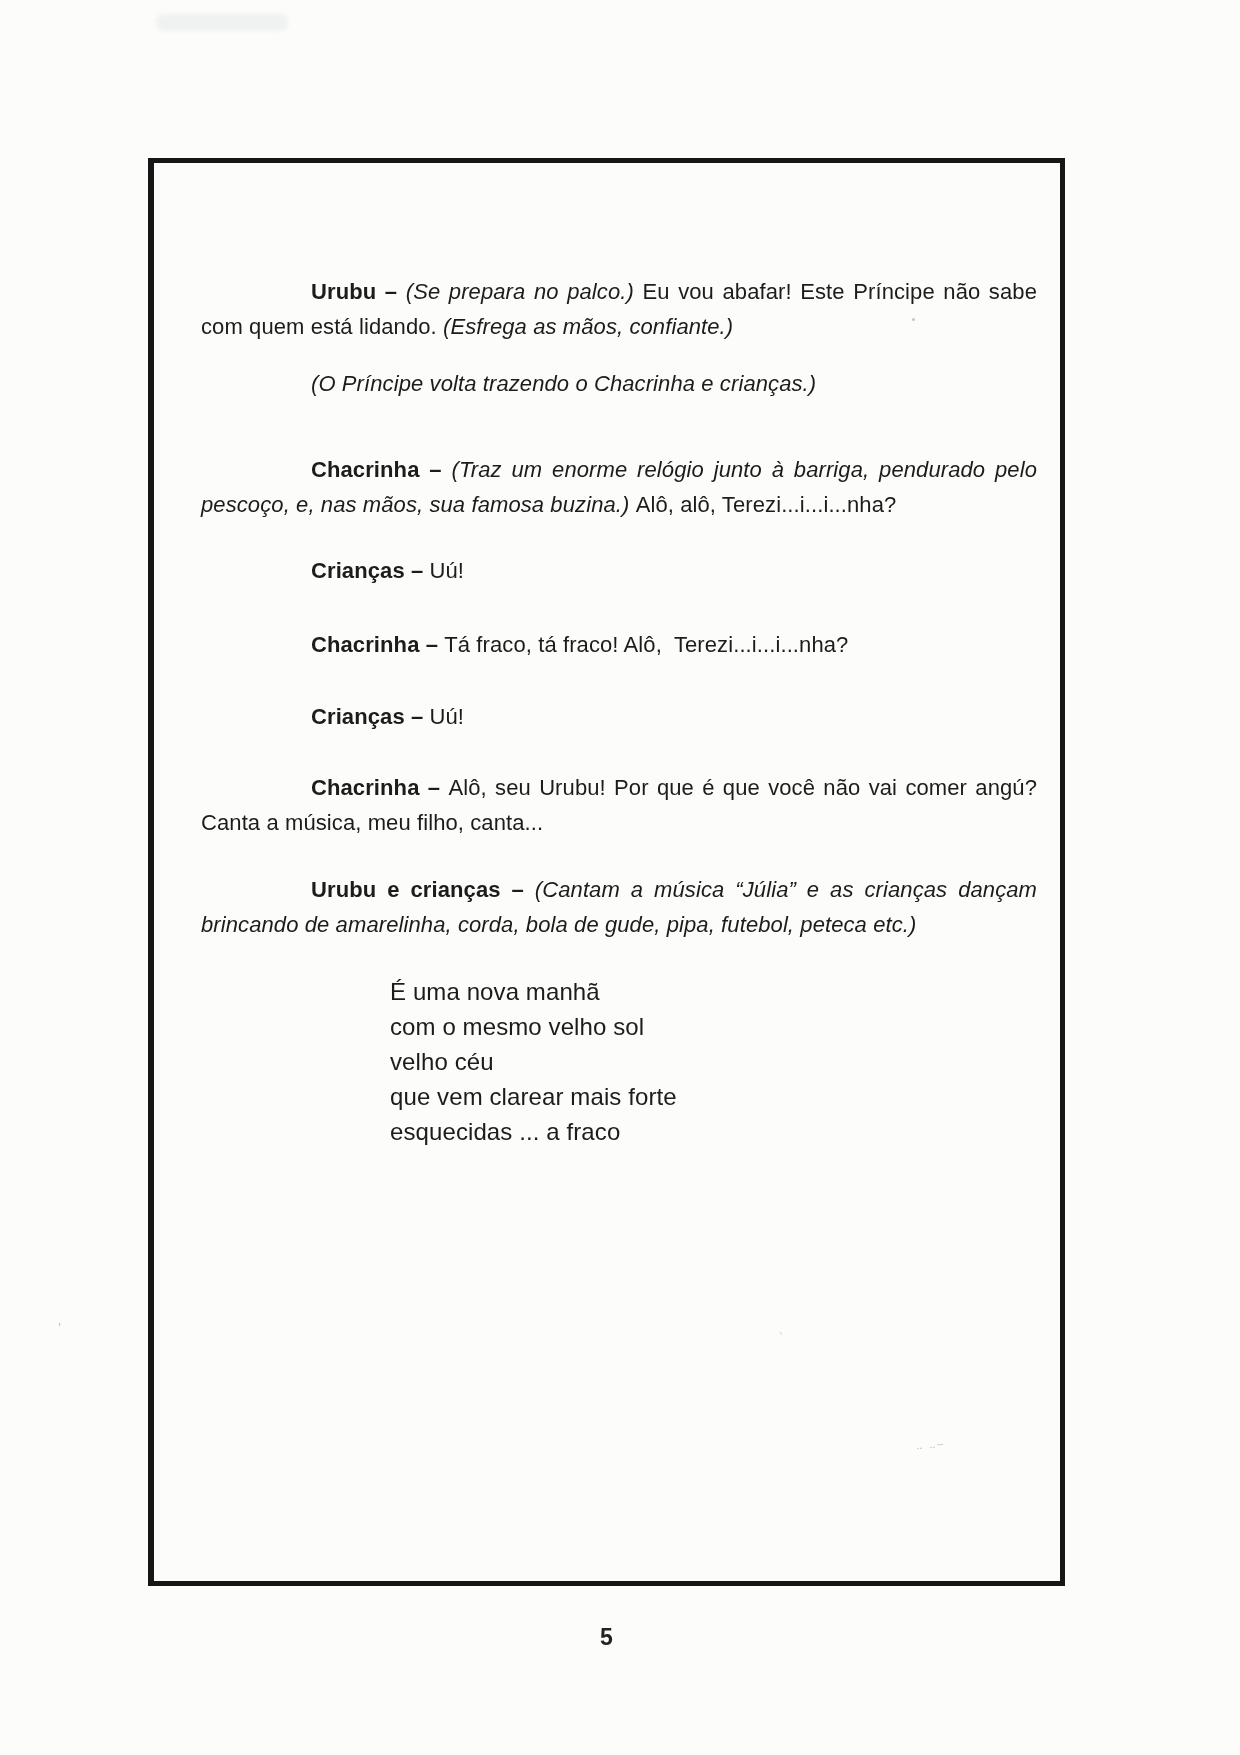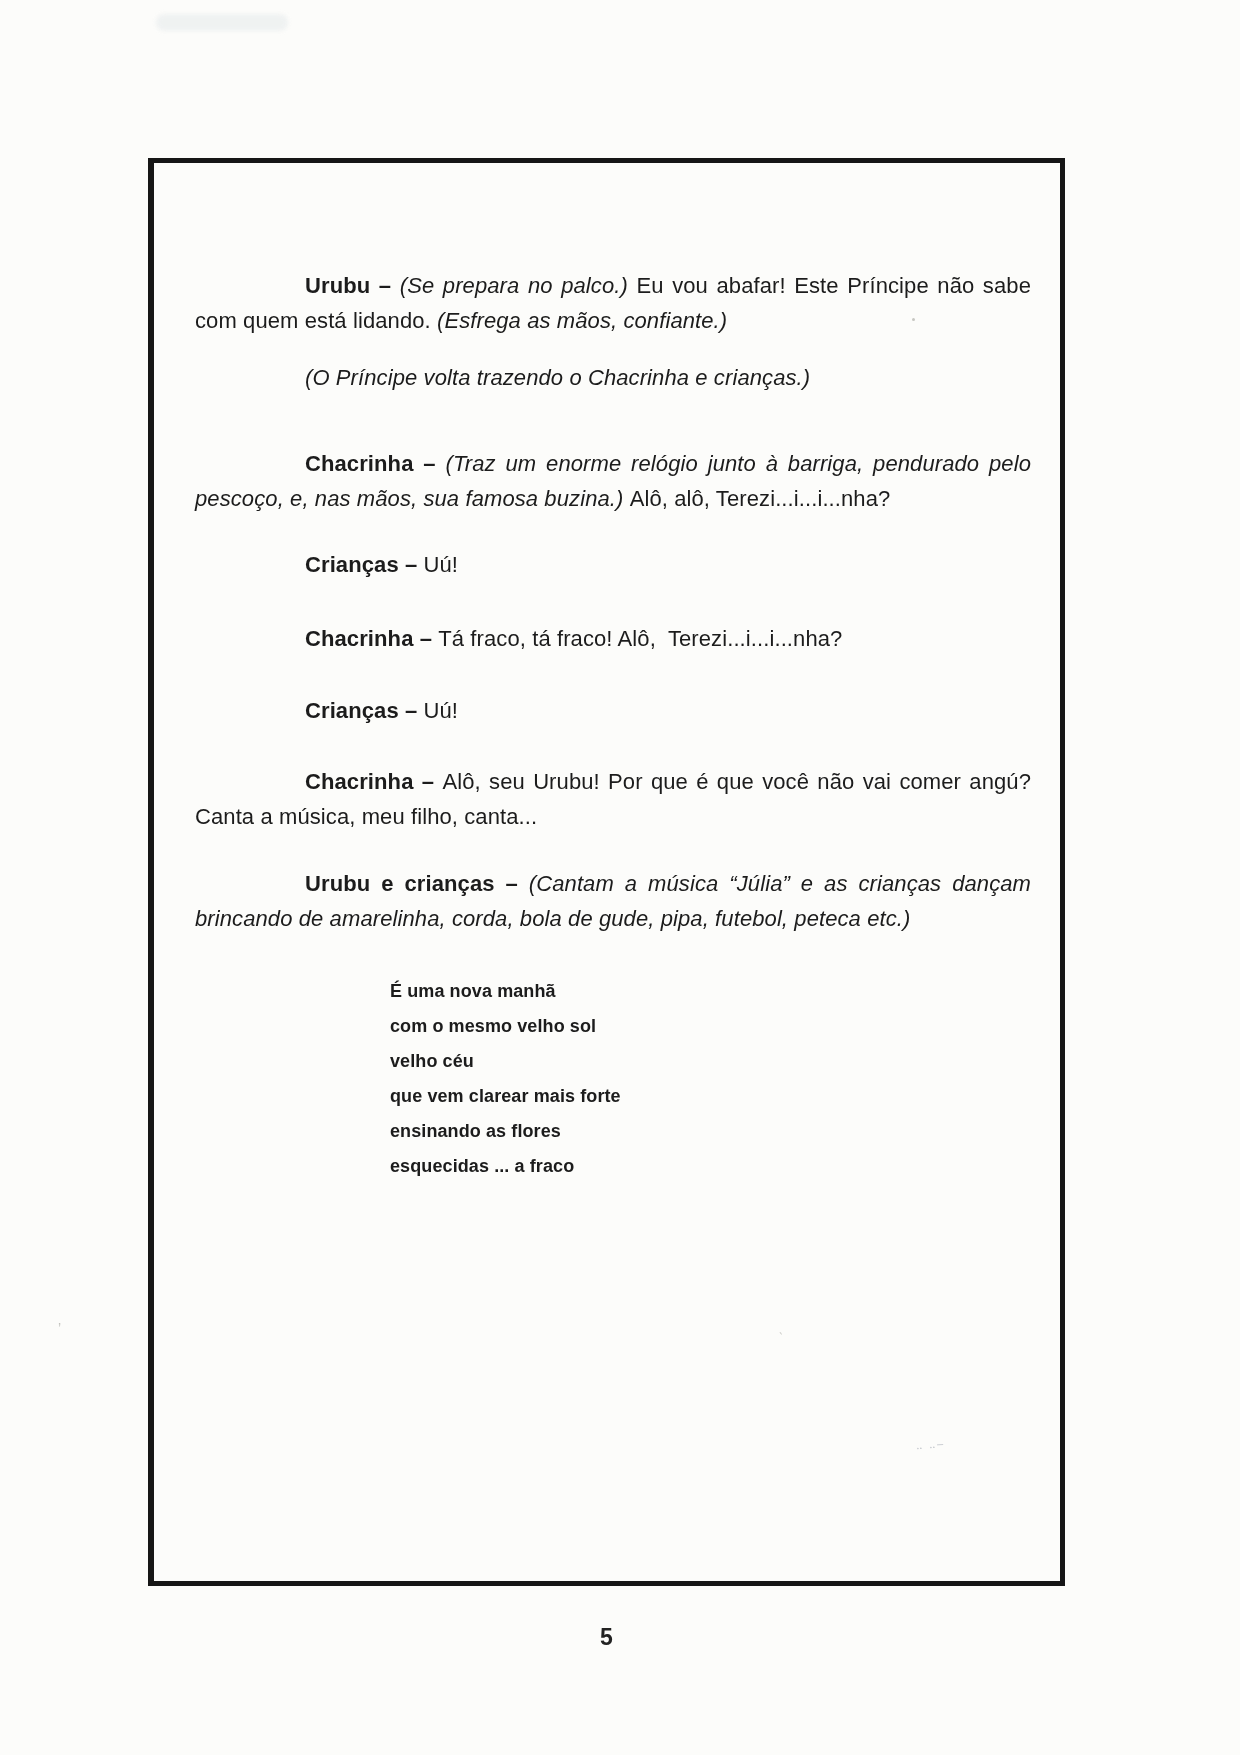--- a/index.html
+++ b/index.html
@@ -24,39 +24,38 @@
     box-sizing: border-box;
     border: 5px solid #161616;
     border-left-width: 6px;
     background: transparent;
   }
   
   .para {
     position: absolute;
     left: 195px;
     width: 836px;
-    margin: 0;
+    margin: 6px;
     font-size: 22px;
     line-height: 35px;
     letter-spacing: 0.1px;
     color: #1c1c1c;
   }
   .indent  { text-indent: 110px; }
   .justify { text-align: justify; }
   .b { font-weight: 700; }
   .i { font-style: italic; }
   
   .song {
     position: absolute;
     left: 390px;
     margin: 0;
-    font-size: 18px;
+    font-size: 24px;
     line-height: 35px;
     letter-spacing: 0.1px;
-    font-weight: bold;
   }
   .song div { white-space: nowrap; }
   
   .page-number {
     position: absolute;
     left: 148px; top: 1624px;
     width: 917px;
     text-align: center;
     font-size: 23px;
     font-weight: 700;
@@ -141,21 +140,20 @@
 
   <p class="para indent justify" style="top:866px">
     <span class="b">Urubu e crianças – </span><span class="i">(Cantam a música “Júlia” e as crianças dançam brincando de amarelinha, corda, bola de gude, pipa, futebol, peteca etc.)</span>
   </p>
 
   <div class="song" style="top:974px">
     <div>É uma nova manhã</div>
     <div>com o mesmo velho sol</div>
     <div>velho céu</div>
     <div>que vem clarear mais forte</div>
-    <div>ensinando as flores</div>
     <div>esquecidas ... a fraco</div>
   </div>
 
 
 
   <div class="page-number">5</div>
 
   <div class="artifact smudge-right">‥ ‥–</div>
   <div class="artifact tick-left">’</div>
   <div class="artifact tick-song">`</div>

